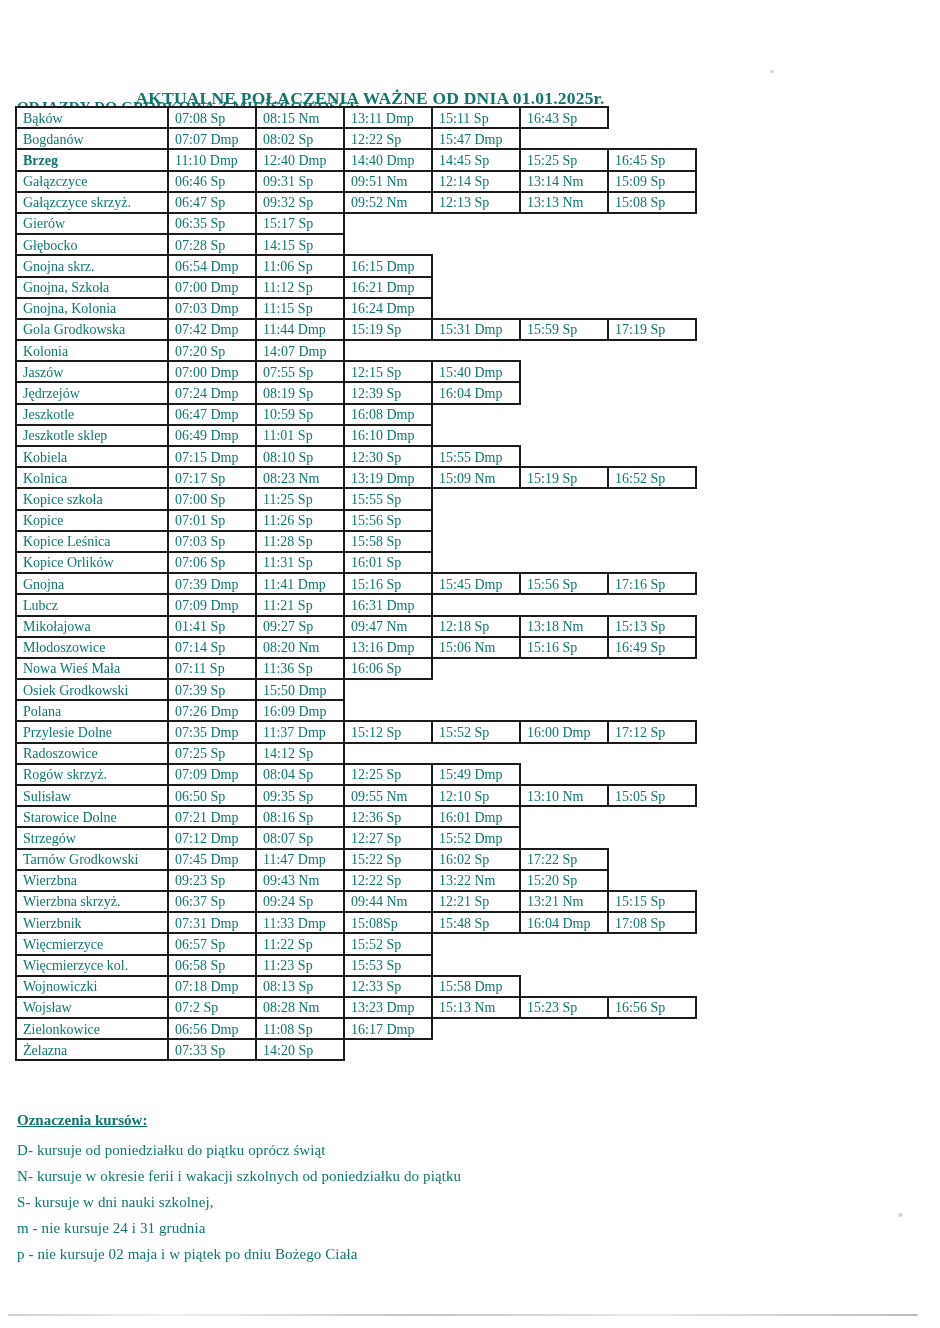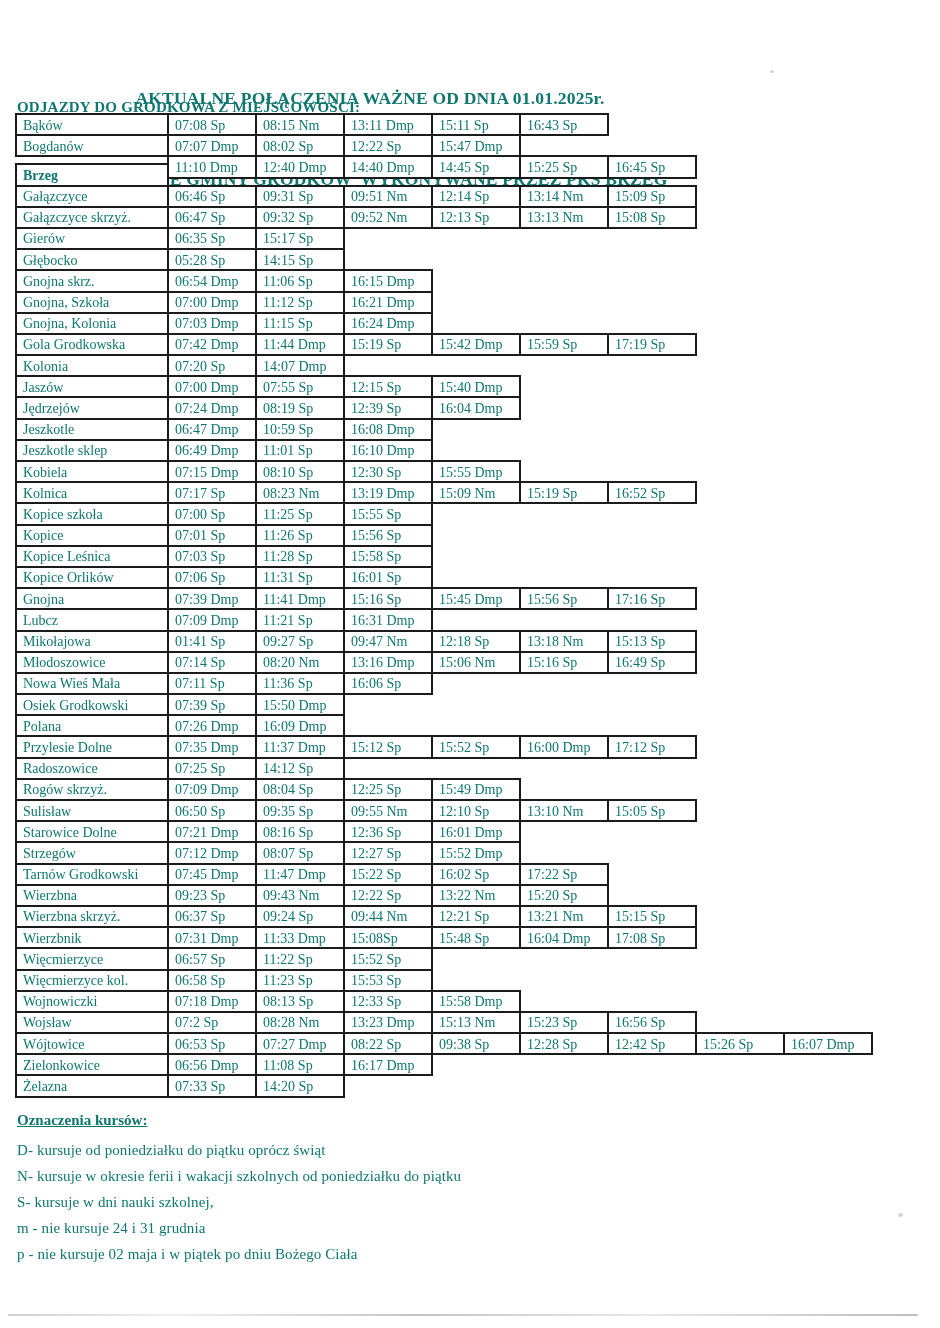--- a/index.html
+++ b/index.html
@@ -31,21 +31,21 @@
   .section-heading {
     position: absolute;
     top: 99px;
     left: 17px;
     font-weight: bold;
     font-size: 15px;
     letter-spacing: 0.2px;
   }
   .timetable {
     position: absolute;
-    top: 113px;
+    top: 106px;
     left: 15px;
   }
   .t-row {
     display: flex;
     margin-top: -2px;
   }
   .t-row:first-child { margin-top: 0; }
   .cell {
     box-sizing: border-box;
     border: 2px solid #1b1b1b;
@@ -54,21 +54,21 @@
     padding: 1.5px 4px 0 6px;
     font-size: 14px;
     line-height: 18px;
     white-space: nowrap;
     overflow: hidden;
     background: #fff;
   }
   .cell:first-child { margin-left: 0; }
   .cell.name { width: 154px; }
   .cell.time { width: 90px; }
-  .cell.bold { font-weight: bold; margin-top: 8px; }
+  .cell.bold { font-weight: bold; }
   .legend {
     position: absolute;
     top: 1112px;
     left: 17px;
     width: 880px;
   }
   .legend-heading {
     font-weight: bold;
     font-size: 15px;
     text-decoration: underline;
@@ -156,21 +156,21 @@
         <div class="cell time">13:13 Nm</div>
         <div class="cell time">15:08 Sp</div>
       </div>
       <div class="t-row">
         <div class="cell name">Gierów</div>
         <div class="cell time">06:35 Sp</div>
         <div class="cell time">15:17 Sp</div>
       </div>
       <div class="t-row">
         <div class="cell name">Głębocko</div>
-        <div class="cell time">05:28 Sp</div>
+        <div class="cell time">07:28 Sp</div>
         <div class="cell time">14:15 Sp</div>
       </div>
       <div class="t-row">
         <div class="cell name">Gnojna skrz.</div>
         <div class="cell time">06:54 Dmp</div>
         <div class="cell time">11:06 Sp</div>
         <div class="cell time">16:15 Dmp</div>
       </div>
       <div class="t-row">
         <div class="cell name">Gnojna, Szkoła</div>
@@ -182,21 +182,21 @@
         <div class="cell name">Gnojna, Kolonia</div>
         <div class="cell time">07:03 Dmp</div>
         <div class="cell time">11:15 Sp</div>
         <div class="cell time">16:24 Dmp</div>
       </div>
       <div class="t-row">
         <div class="cell name">Gola Grodkowska</div>
         <div class="cell time">07:42 Dmp</div>
         <div class="cell time">11:44 Dmp</div>
         <div class="cell time">15:19 Sp</div>
-        <div class="cell time">15:42 Dmp</div>
+        <div class="cell time">15:31 Dmp</div>
         <div class="cell time">15:59 Sp</div>
         <div class="cell time">17:19 Sp</div>
       </div>
       <div class="t-row">
         <div class="cell name">Kolonia</div>
         <div class="cell time">07:20 Sp</div>
         <div class="cell time">14:07 Dmp</div>
       </div>
       <div class="t-row">
         <div class="cell name">Jaszów</div>
@@ -411,31 +411,20 @@
         <div class="cell time">15:58 Dmp</div>
       </div>
       <div class="t-row">
         <div class="cell name">Wojsław</div>
         <div class="cell time">07:2 Sp</div>
         <div class="cell time">08:28 Nm</div>
         <div class="cell time">13:23 Dmp</div>
         <div class="cell time">15:13 Nm</div>
         <div class="cell time">15:23 Sp</div>
         <div class="cell time">16:56 Sp</div>
-      </div>
-      <div class="t-row">
-        <div class="cell name">Wójtowice</div>
-        <div class="cell time">06:53 Sp</div>
-        <div class="cell time">07:27 Dmp</div>
-        <div class="cell time">08:22 Sp</div>
-        <div class="cell time">09:38 Sp</div>
-        <div class="cell time">12:28 Sp</div>
-        <div class="cell time">12:42 Sp</div>
-        <div class="cell time">15:26 Sp</div>
-        <div class="cell time">16:07 Dmp</div>
       </div>
       <div class="t-row">
         <div class="cell name">Zielonkowice</div>
         <div class="cell time">06:56 Dmp</div>
         <div class="cell time">11:08 Sp</div>
         <div class="cell time">16:17 Dmp</div>
       </div>
       <div class="t-row">
         <div class="cell name">Żelazna</div>
         <div class="cell time">07:33 Sp</div>

